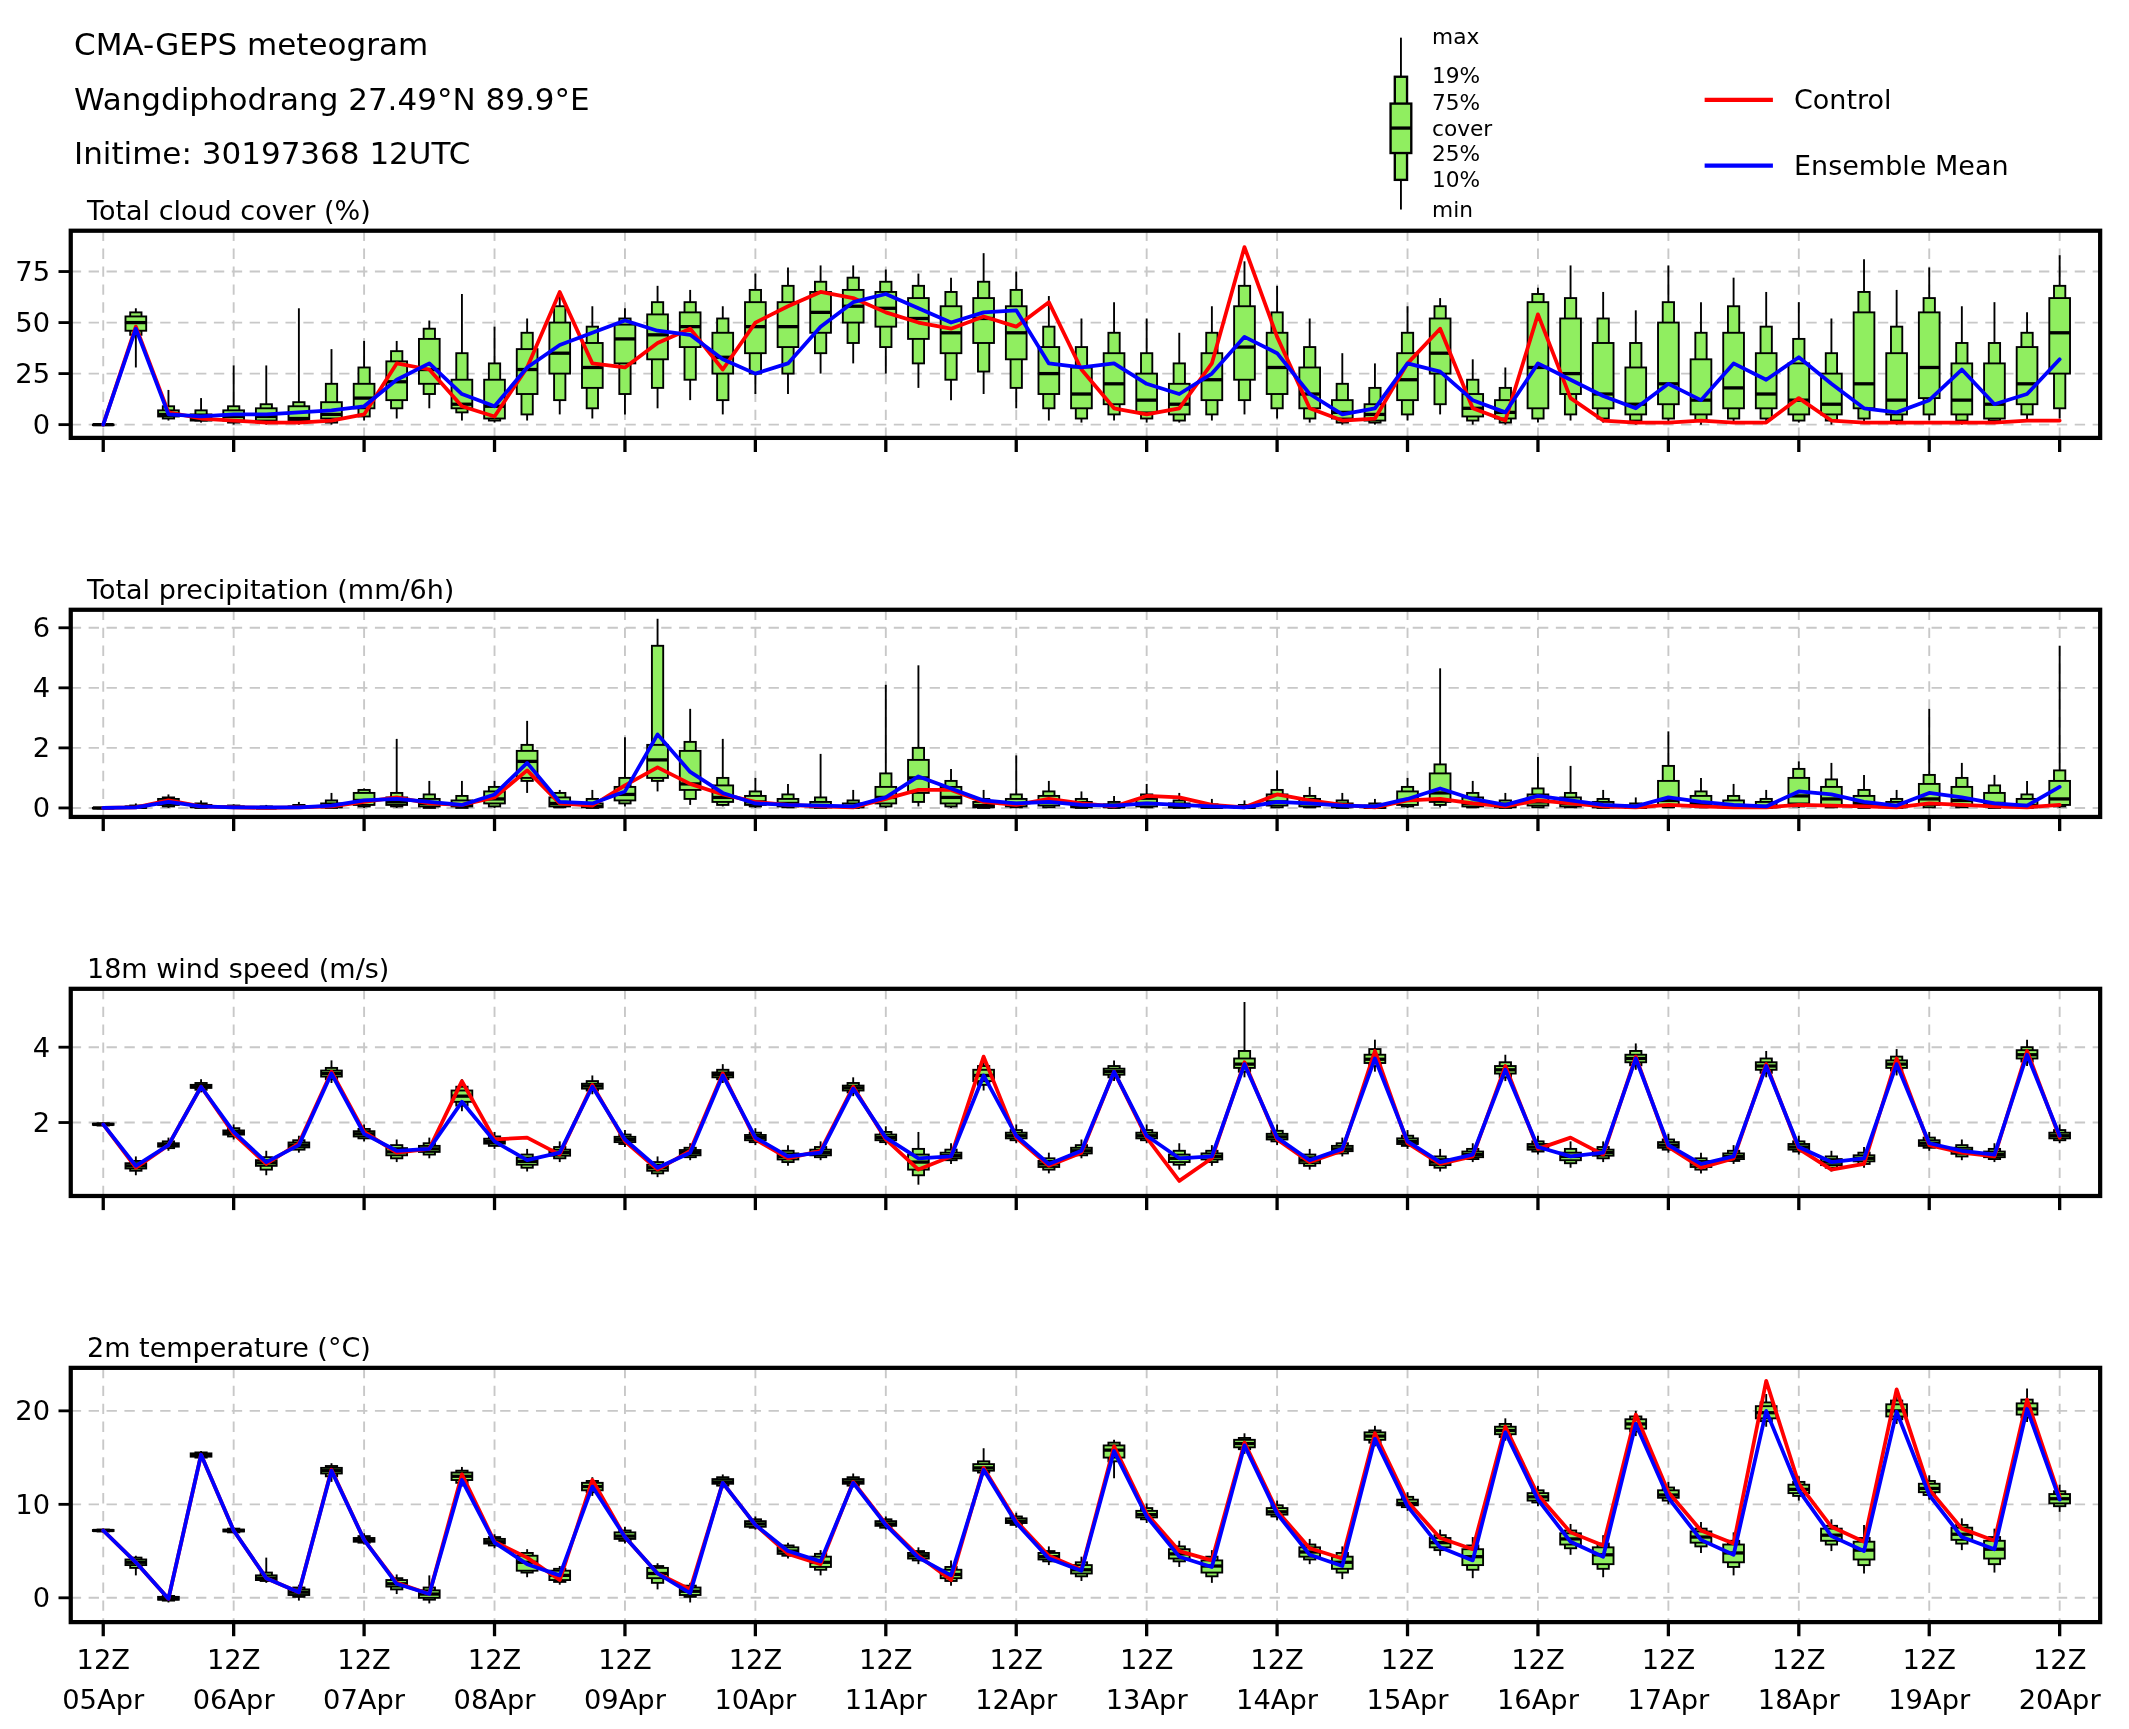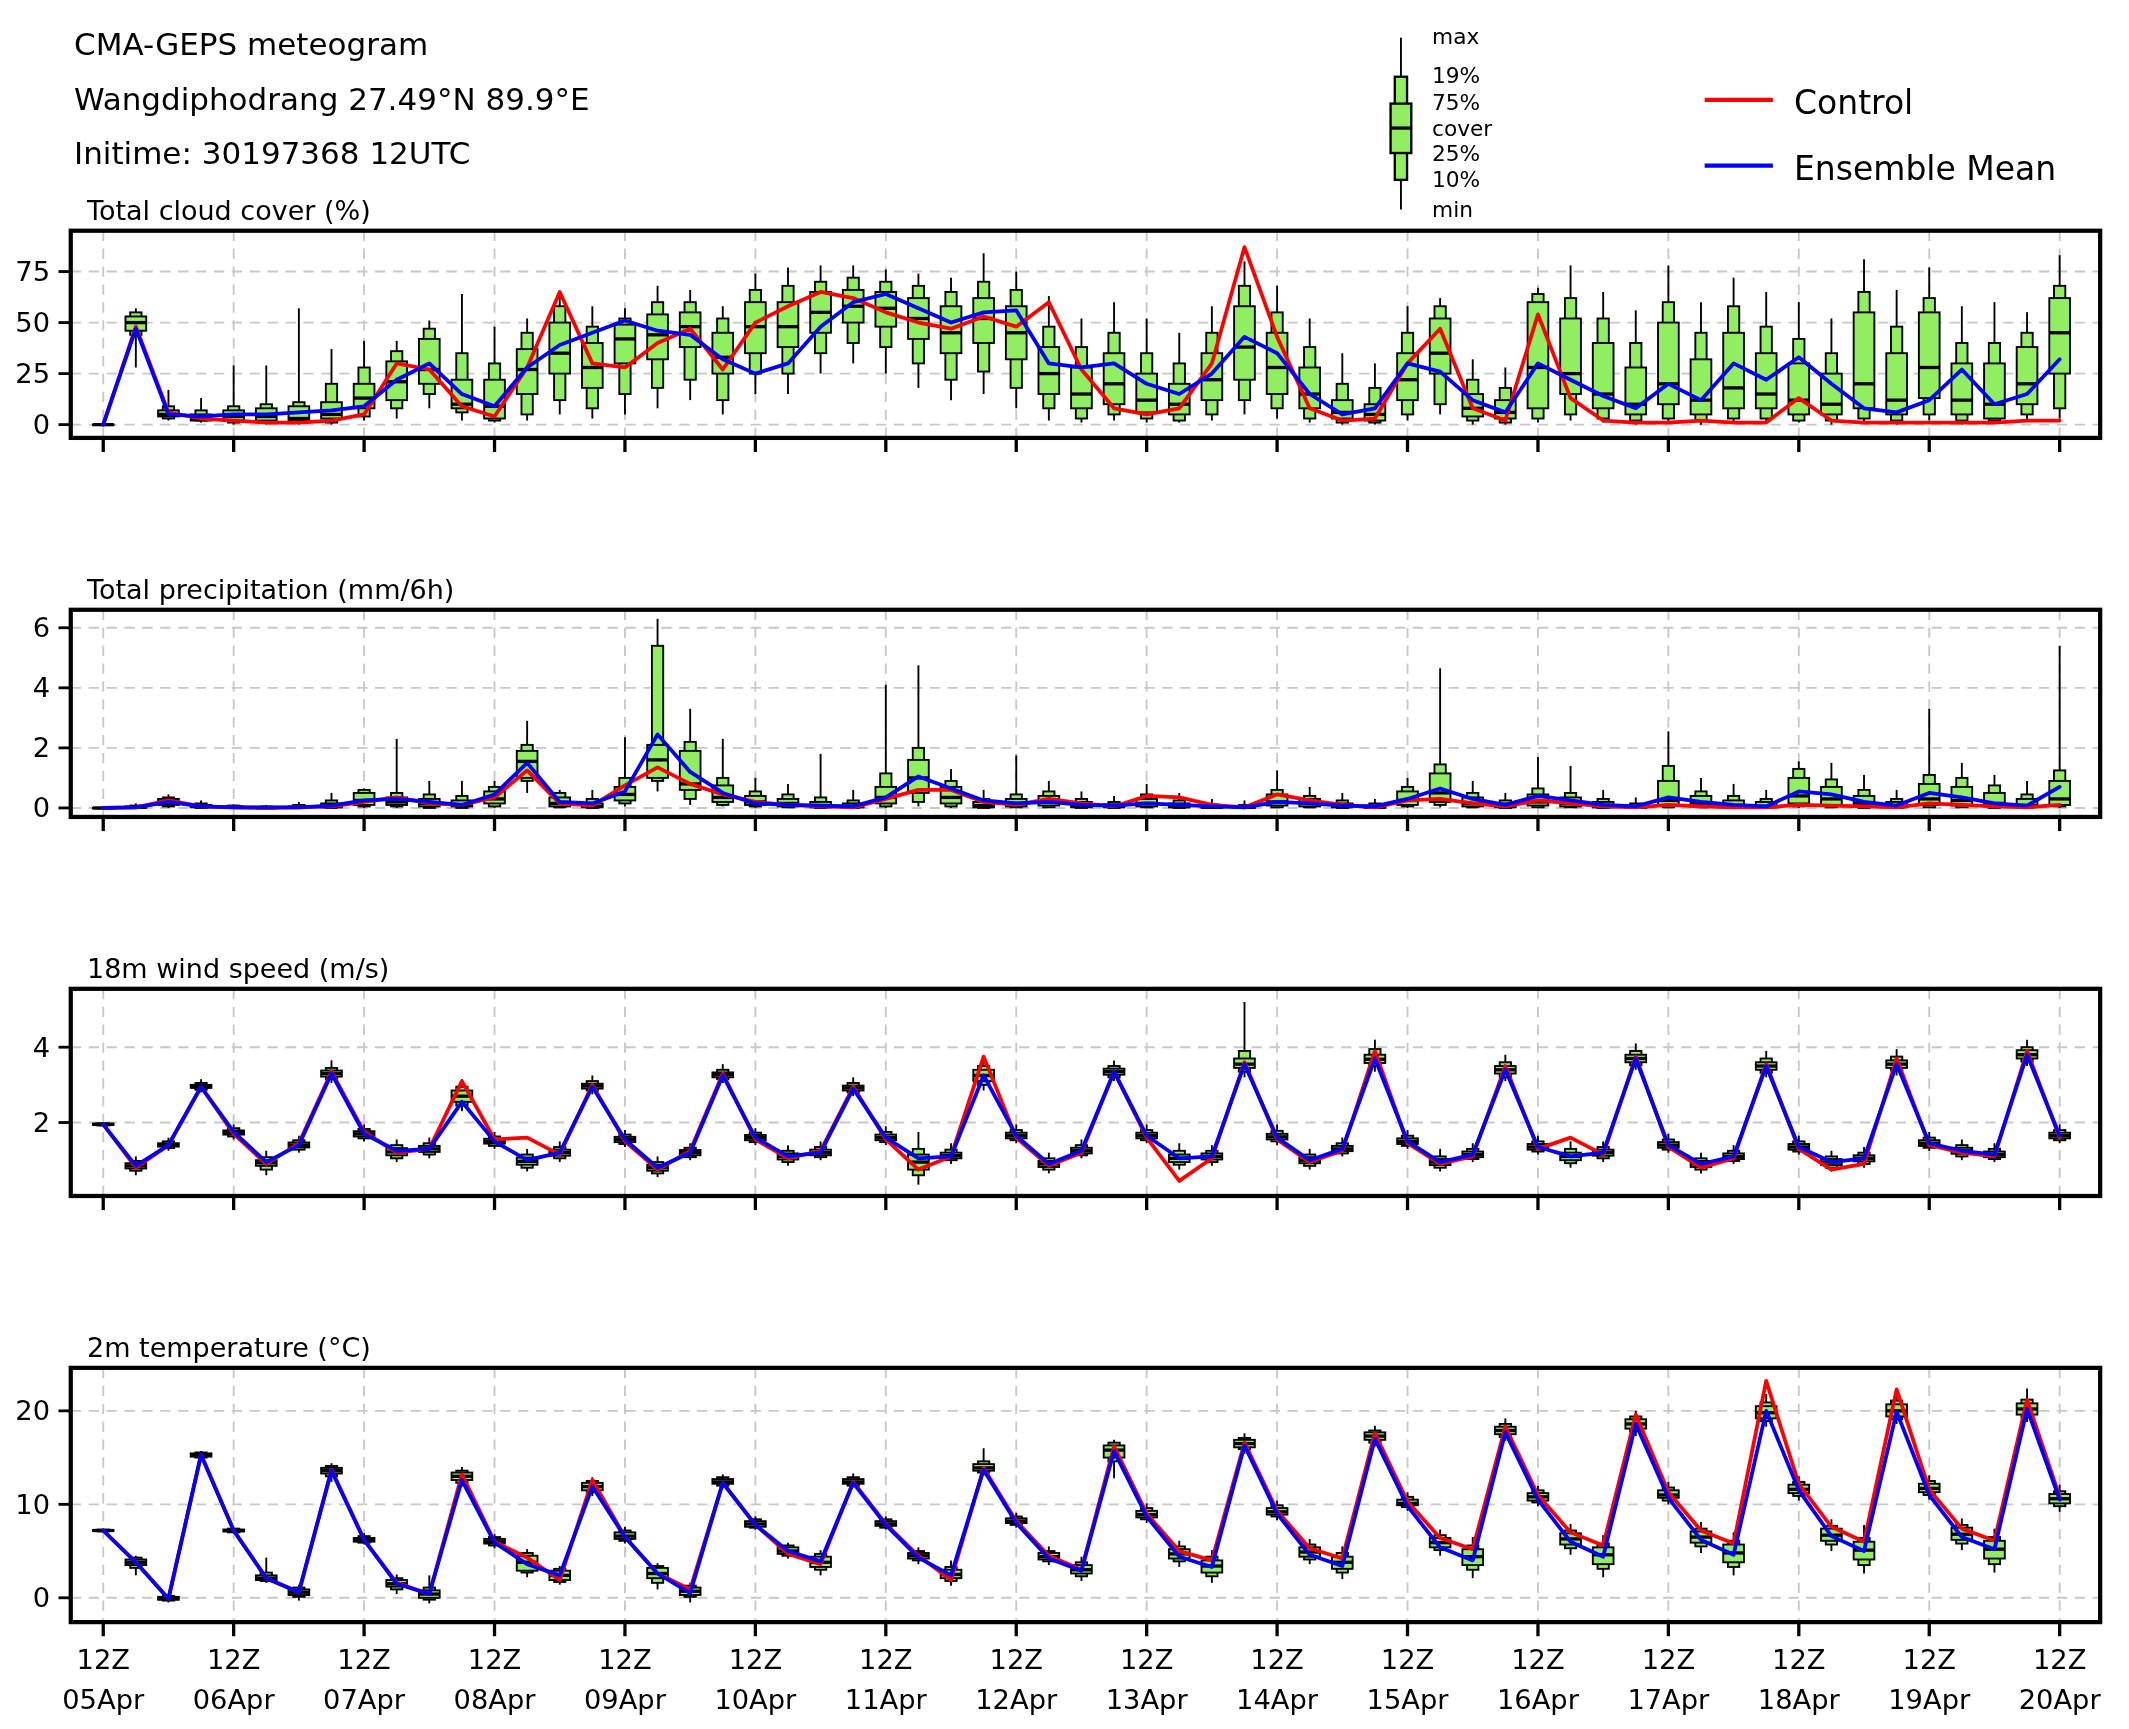--- a/index.html
+++ b/index.html
@@ -1,21 +1,21 @@
 <!DOCTYPE html>
 <html style="font-size:7.5px"><head>
 <meta charset="utf-8">
 <style>
   html,body{margin:0;padding:0;background:#ffffff;}
   body{width:2129px;height:1729px;position:relative;overflow:hidden;
        font-family:"DejaVu Sans","Liberation Sans",sans-serif;color:#000;}
   .hdr{position:absolute;left:74px;font-size:31px;line-height:1;white-space:nowrap;}
   .ptitle{position:absolute;left:87px;font-size:27px;line-height:1;white-space:nowrap;}
   .leglab{position:absolute;font-size:21.7px;line-height:1;white-space:nowrap;}
-  .legseries{position:absolute;font-size:33px;line-height:1;white-space:nowrap;}
+  .legseries{position:absolute;font-size:27px;line-height:1;white-space:nowrap;}
   svg{position:absolute;left:0;top:0;}
 </style>
 </head>
 <body>
 
 <div class="hdr" style="top:29px">CMA-GEPS meteogram</div>
 <div class="hdr" style="top:84px">Wangdiphodrang 27.49°N 89.9°E</div>
 <div class="hdr" style="top:138px">Initime: 30197368 12UTC</div>
 
 <div class="leglab" style="left:1432px;top:26px">max</div>

